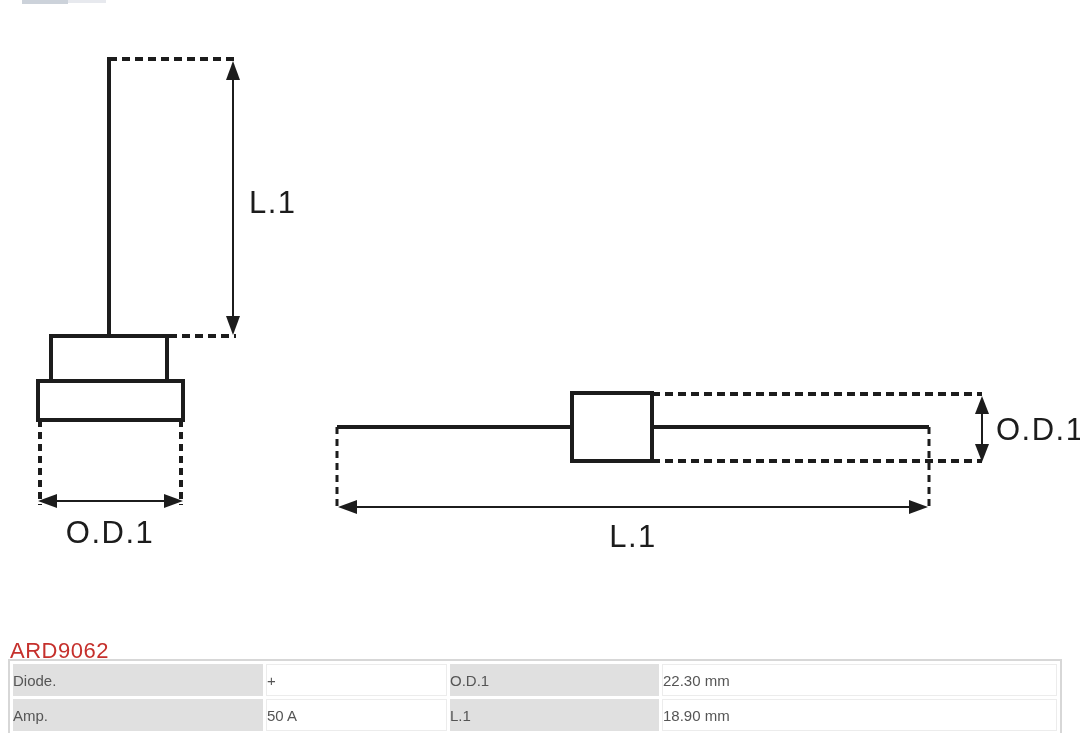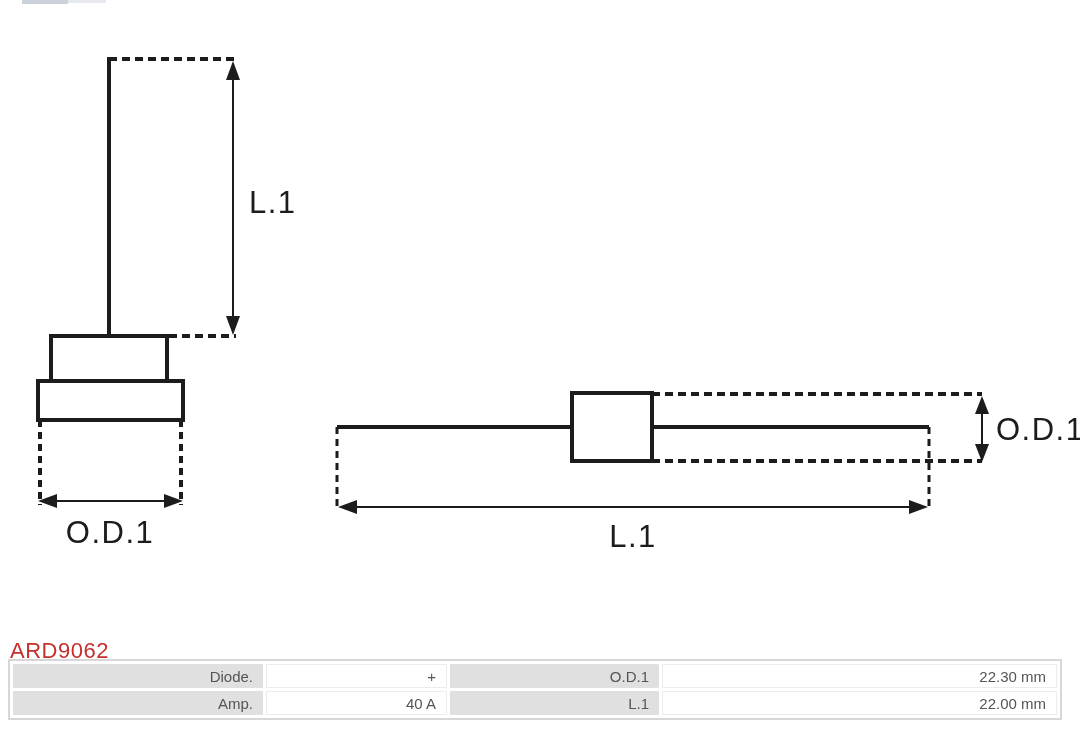--- a/index.html
+++ b/index.html
@@ -14,22 +14,22 @@
   svg.diagram { position: absolute; left: 0; top: 0; }
   .dim-label { font-family: "Liberation Sans", sans-serif; font-size: 31px;
     fill: #1c1c1c; letter-spacing: 1.5px; }
 
   .part-title { position: absolute; left: 10px; top: 630px; font-size: 22px;
     color: #c5302c; letter-spacing: 0.5px; margin-top: 8px; }
 
   table.specs { position: absolute; left: 8px; top: 659px; width: 1054px;
     border-collapse: separate; border-spacing: 3px; background: #ffffff;
     border: 2px solid #d7d7d7; table-layout: fixed; }
-  table.specs td { height: 24px; font-size: 15px; color: #555555;
-    text-align: right; padding-right: 10px; vertical-align: middle; }
+  table.specs td { height: 32px; font-size: 15px; color: #555555;
+    padding-right: 10px; vertical-align: middle; }
   td.lbl { background: #e0e0e0; }
   td.val { background: #ffffff; border: 1px solid #ececec; }
   col.c0 { width: 250px; } col.c1 { width: 181px; }
   col.c2 { width: 209px; } col.c3 { width: 395px; }
 </style>
 </head>
 <body>
 
 <div class="logo-fragment"></div>
 <div class="logo-fragment2"></div>
@@ -88,18 +88,18 @@
   </colgroup>
   <tbody>
     <tr>
       <td class="lbl">Diode.</td>
       <td class="val">+</td>
       <td class="lbl">O.D.1</td>
       <td class="val">22.30 mm</td>
     </tr>
     <tr>
       <td class="lbl">Amp.</td>
-      <td class="val">40 A</td>
+      <td class="val">50 A</td>
       <td class="lbl">L.1</td>
-      <td class="val">22.00 mm</td>
+      <td class="val">18.90 mm</td>
     </tr>
   </tbody>
 </table>
 
 </body></html>

